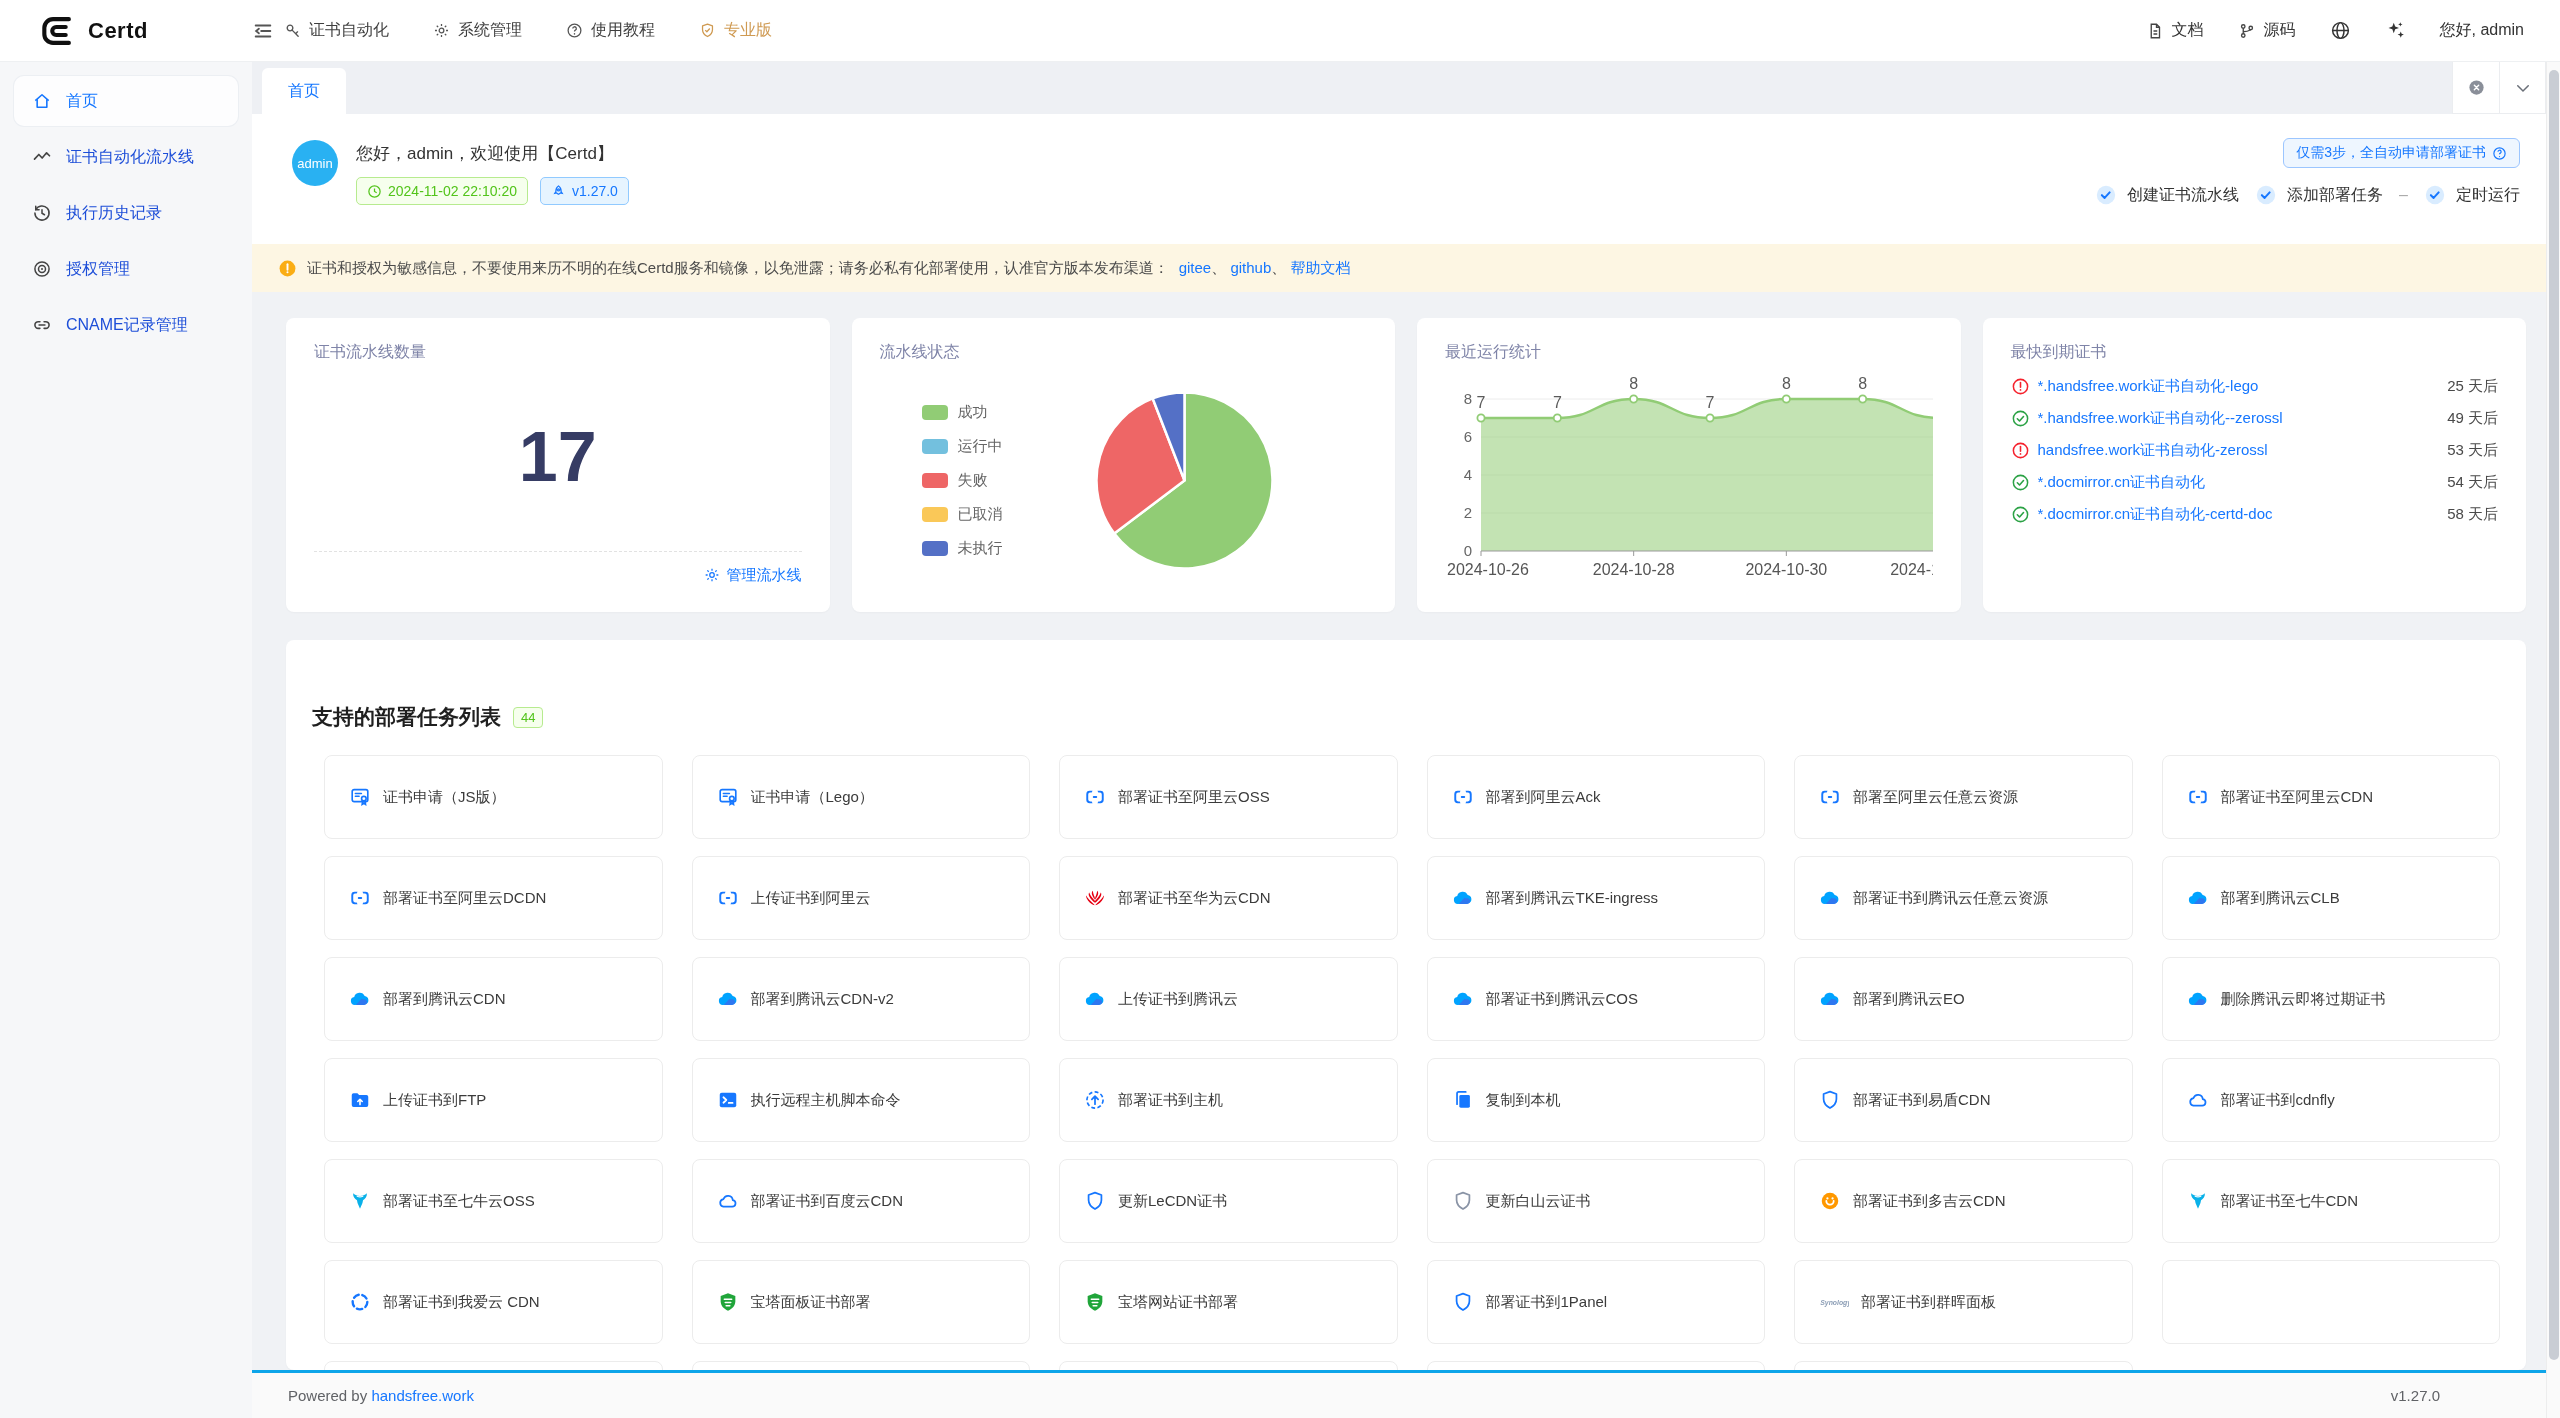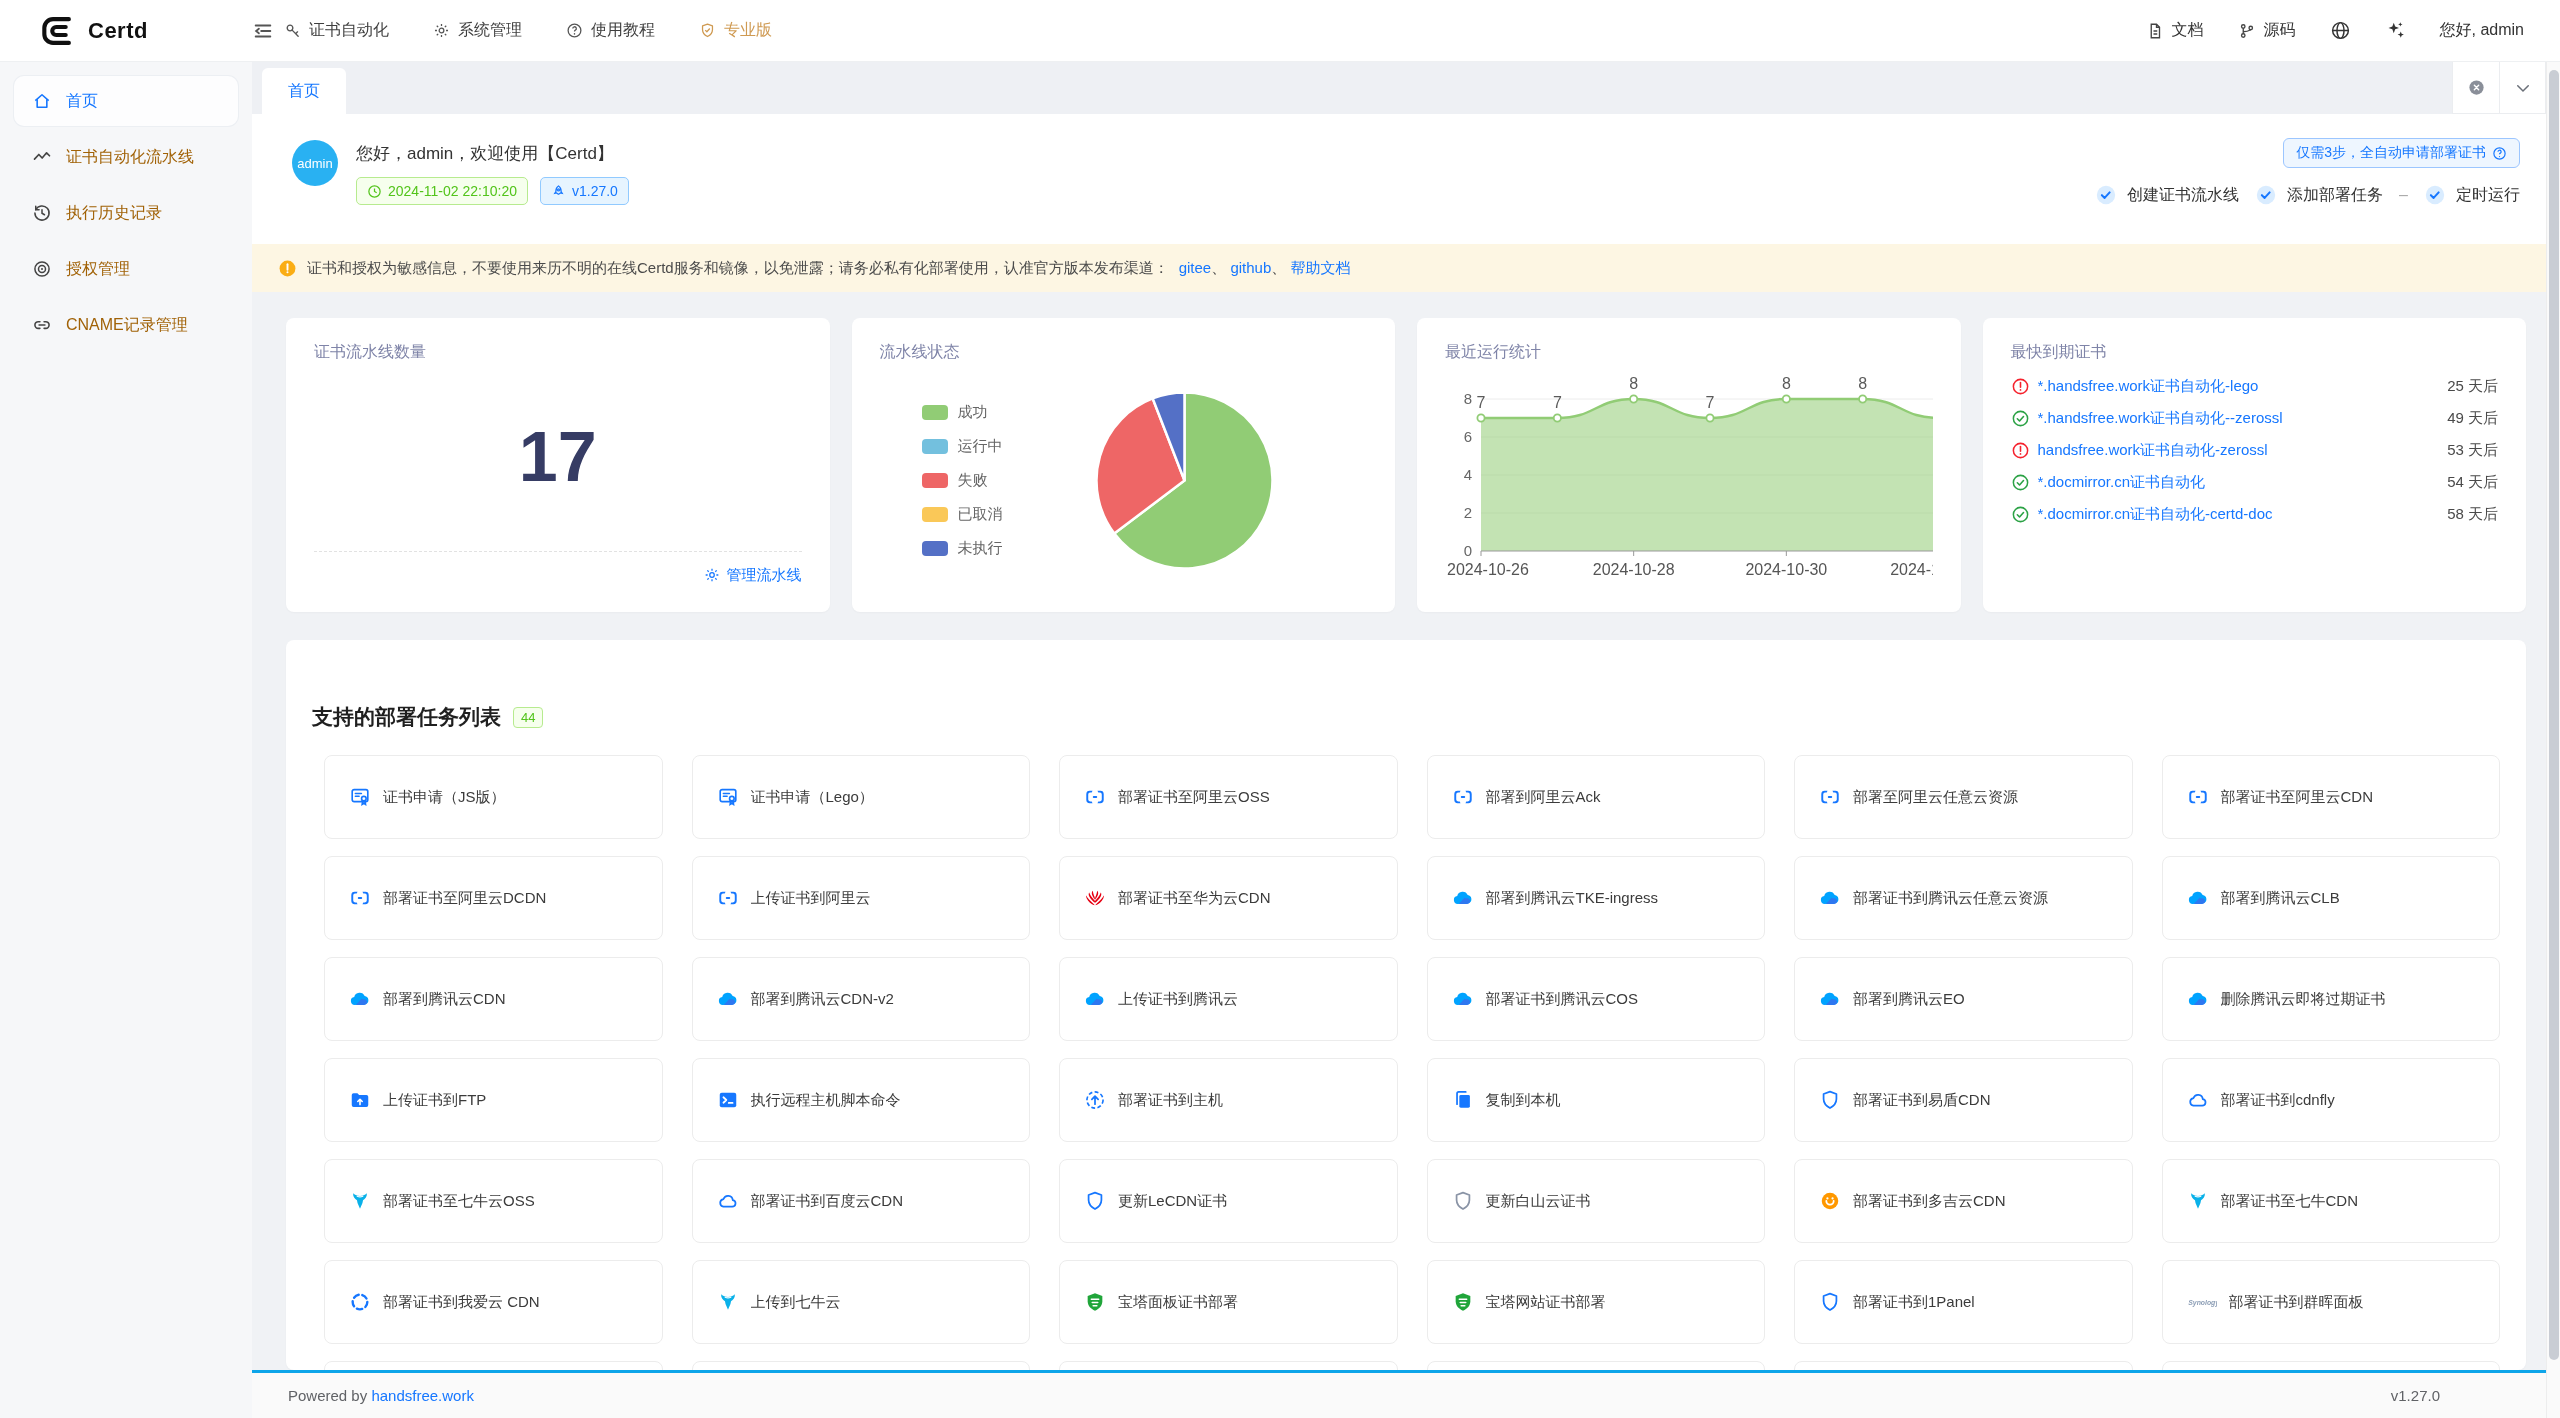--- a/index.html
+++ b/index.html
@@ -15,21 +15,21 @@
   .topnav { display:flex; align-items:center; gap:44px; margin-left:10px; }
   .topnav .nav-item { display:flex; align-items:center; gap:8px; font-size:16px; color:#3f3f3f; cursor:pointer; }
   .topnav .nav-item svg { color:#555; }
   .topnav .nav-item.pro, .topnav .nav-item.pro svg { color:#cf9a52; }
   .top-right { margin-left:auto; display:flex; align-items:center; gap:34px; }
   .top-right .tr-item { display:flex; align-items:center; gap:8px; font-size:16px; color:#333; cursor:pointer; }
 
   
   .frame { display:flex; height:1356px; }
   .sidebar { width:252px; background:#f6f7f9; flex:none; padding-top:8px; }
-  .side-item { height:50px; margin:6px 14px; border-radius:10px; display:flex; align-items:center; gap:14px; padding:0 18px; font-size:16px; color:#a16207; cursor:pointer; }
+  .side-item { height:50px; margin:6px 14px; border-radius:10px; display:flex; align-items:center; gap:14px; padding:0 18px; font-size:16px; color:#1d4ed8; cursor:pointer; }
   .side-item svg { color:#444; flex:none; }
   .side-item.active { background:#fdfdfe; color:#1677ff; box-shadow:0 0 0 1px #eceff3; }
   .side-item.active svg { color:#1677ff; }
 
   .main { flex:1; display:flex; flex-direction:column; min-width:0; }
 
   
   .tabbar { height:52px; background:#eef0f4; display:flex; align-items:flex-end; position:relative; }
   .tab { height:46px; background:#fff; color:#1677ff; font-size:16px; display:flex; align-items:center; padding:0 26px; border-radius:6px 6px 0 0; margin-left:10px; cursor:pointer; }
   .tab-actions { position:absolute; right:14px; top:0; height:52px; display:flex; background:#fff; border:1px solid #ebedf0; border-top:none; }
@@ -712,27 +712,20 @@
                 <span class="t-label">部署证书至七牛CDN</span>
               </div>
               <div class="task-item">
                 <svg width="22" height="22" viewBox="0 0 24 24">
                   <circle cx="12" cy="12" r="8" fill="none" stroke="#1677ff" stroke-width="2.6" stroke-dasharray="6 4" stroke-linecap="round"></circle>
                 </svg>
                 <span class="t-label">部署证书到我爱云 CDN</span>
               </div>
               <div class="task-item">
                 <svg width="22" height="22" viewBox="0 0 24 24">
-                  <path d="M4.5 3.5c2.2 2 4.6 3 7.5 3s5.3-1 7.5-3c.2 3.8-1.7 6.3-4.2 7.6l-.6 3.2-2.7 6.2-2.7-6.2-.6-3.2C6.2 9.8 4.3 7.3 4.5 3.5z" fill="#0ab1e9"></path>
-                  <path d="M9 6.8c1.9.8 4.1.8 6 0" stroke="#fff" stroke-width="1.4" fill="none" stroke-linecap="round"></path>
-                </svg>
-                <span class="t-label">上传到七牛云</span>
-              </div>
-              <div class="task-item">
-                <svg width="22" height="22" viewBox="0 0 24 24">
                   <path d="M12 2.5l8 3v5.6c0 4.9-3.3 8.2-8 10.4-4.7-2.2-8-5.5-8-10.4V5.5z" fill="#20a53a"></path>
                   <path d="M8 9h8M9 12.5h6M10 16h4" stroke="#fff" stroke-width="1.7" stroke-linecap="round"></path>
                 </svg>
                 <span class="t-label">宝塔面板证书部署</span>
               </div>
               <div class="task-item">
                 <svg width="22" height="22" viewBox="0 0 24 24">
                   <path d="M12 2.5l8 3v5.6c0 4.9-3.3 8.2-8 10.4-4.7-2.2-8-5.5-8-10.4V5.5z" fill="#20a53a"></path>
                   <path d="M8 9h8M9 12.5h6M10 16h4" stroke="#fff" stroke-width="1.7" stroke-linecap="round"></path>
                 </svg>

